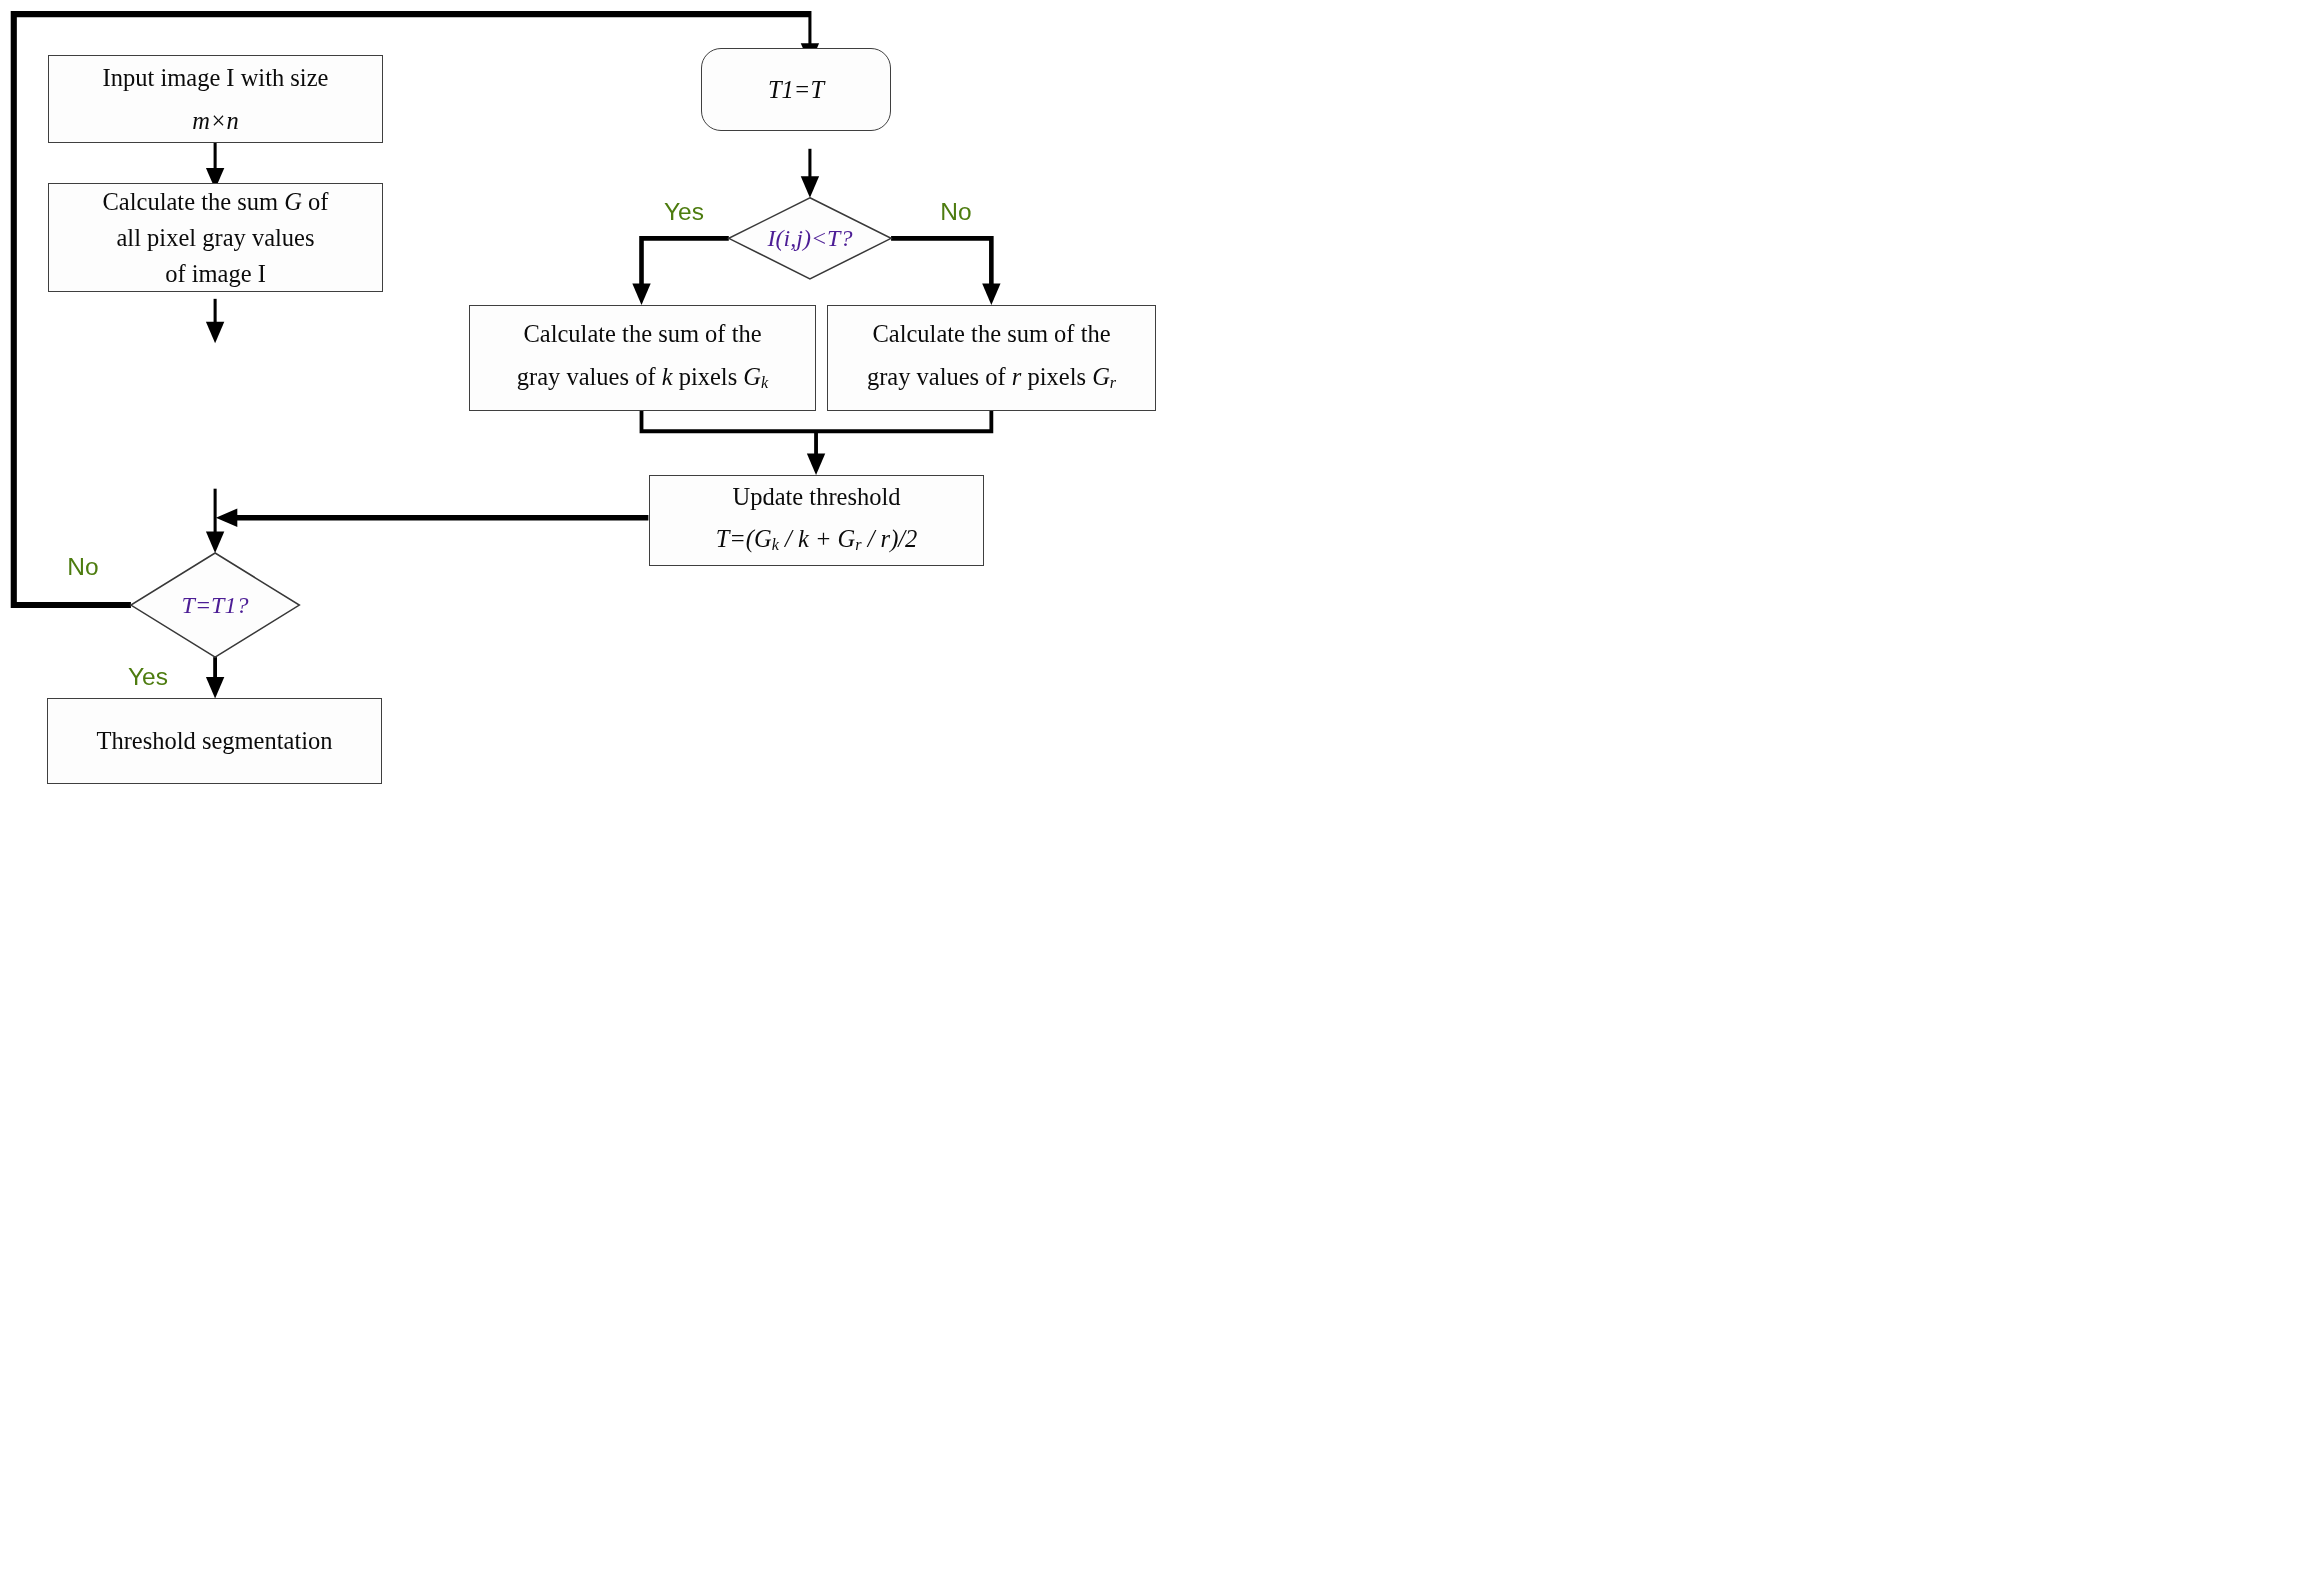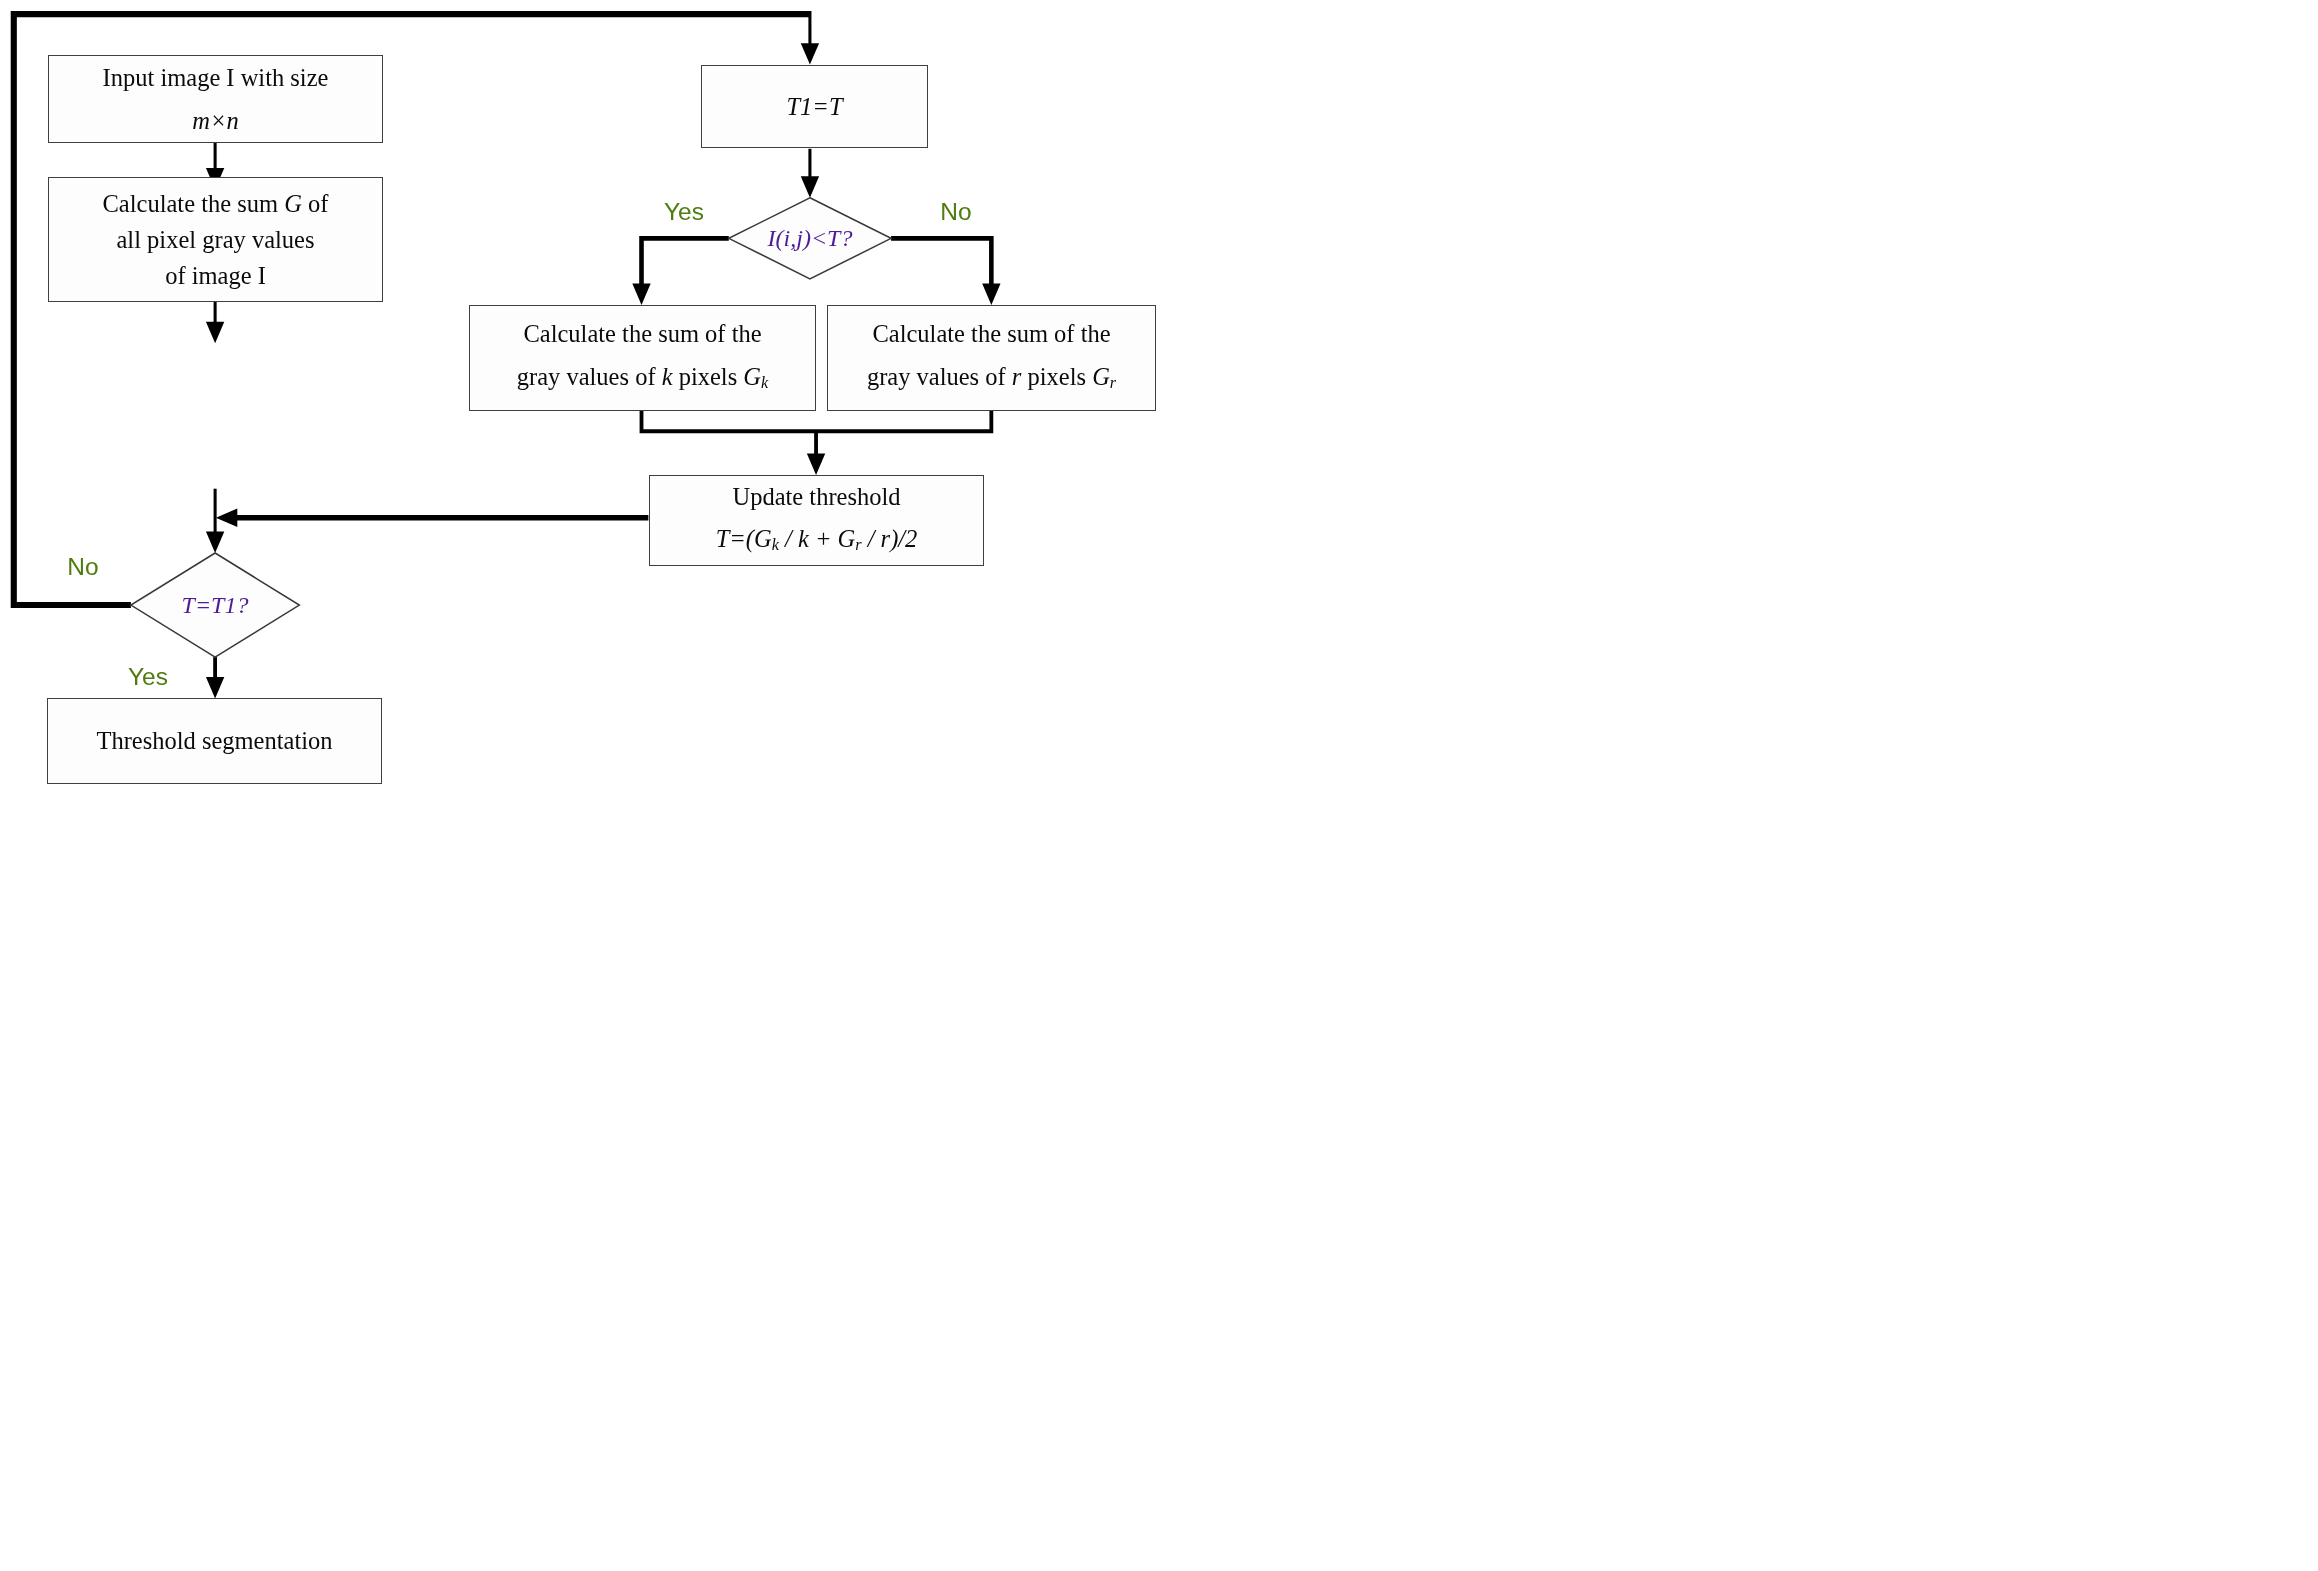--- a/index.html
+++ b/index.html
@@ -103,28 +103,28 @@
 
     <polygon points="281,722 391,790 281,858 171,790" fill="#fdfdfd" stroke="#383838" stroke-width="2"></polygon>
     <polygon points="1058,258 1164,311 1058,364 952,311" fill="#fdfdfd" stroke="#383838" stroke-width="2"></polygon>
   </svg>
 
   <div class="box lh56" style="left:48px; top:55px; width:335px; height:88px;">
     <div class="tline">Input image I with size</div>
     <div class="tline formula">m×n</div>
   </div>
 
-  <div class="box lh46" style="left:48px; top:177px; width:335px; height:125px;">
+  <div class="box lh46" style="left:48px; top:183px; width:335px; height:109px;">
     <div class="tline"><span>Calculate the sum </span><span class="it">G</span><span> of</span></div>
     <div class="tline">all pixel gray values</div>
     <div class="tline">of image I</div>
   </div>
 
 
-  <div class="box" style="left:701px; top:65px; width:227px; height:83px;">
+  <div class="box" style="left:701px; top:48px; width:190px; height:83px;border-radius:20px;">
     <div class="tline formula">T1=T</div>
   </div>
 
   <div class="box lh56" style="left:469px; top:305px; width:347px; height:106px;">
     <div class="tline">Calculate the sum of the</div>
     <div class="tline"><span>gray values of </span><span class="it">k</span><span> pixels </span><span class="it">G</span><span class="sub">k</span></div>
   </div>
 
   <div class="box lh56" style="left:827px; top:305px; width:329px; height:106px;">
     <div class="tline">Calculate the sum of the</div>

